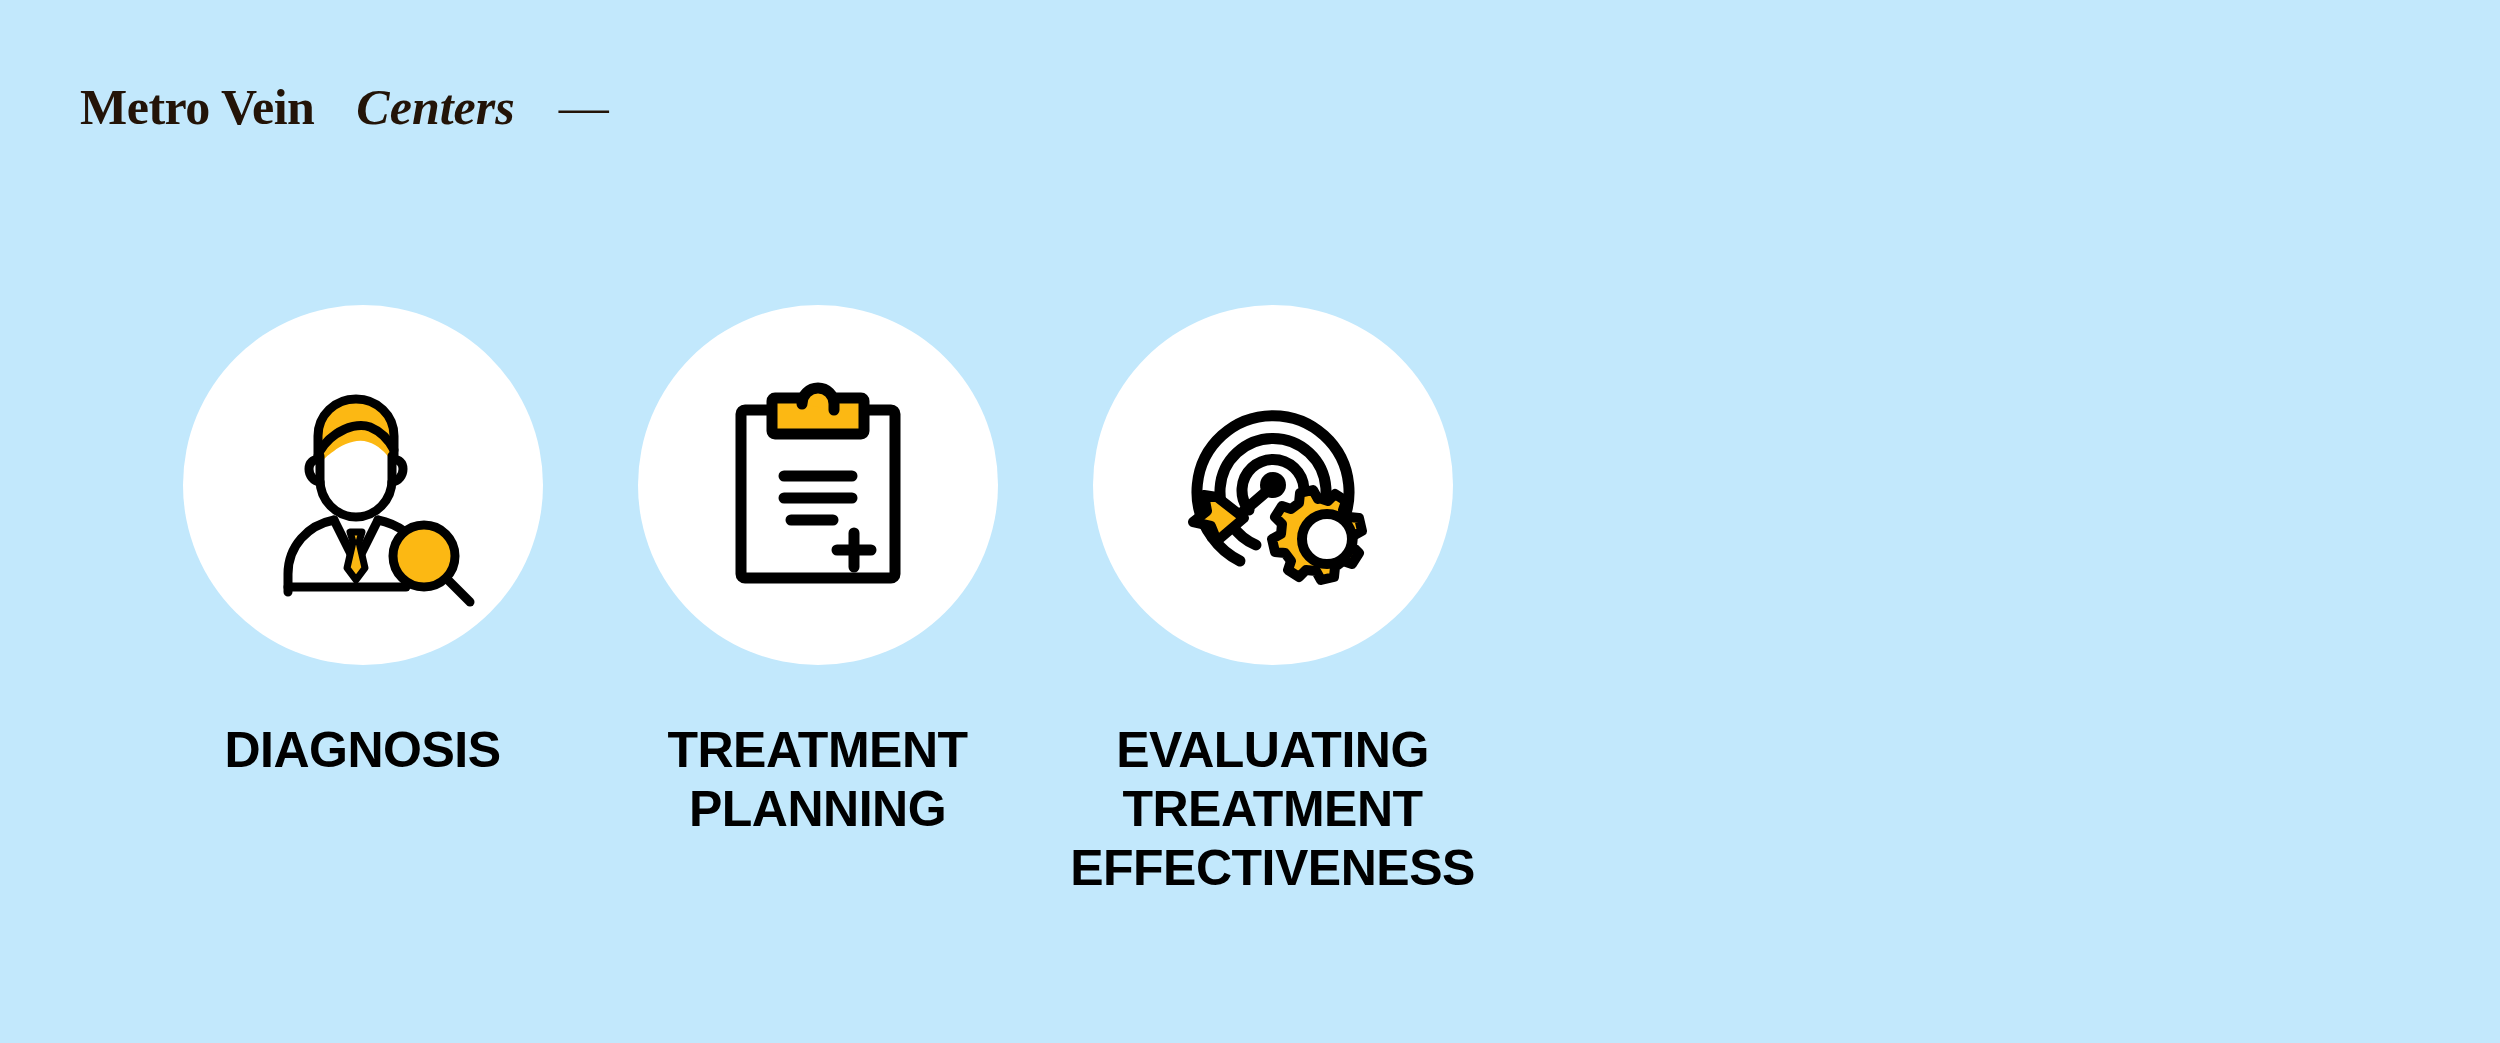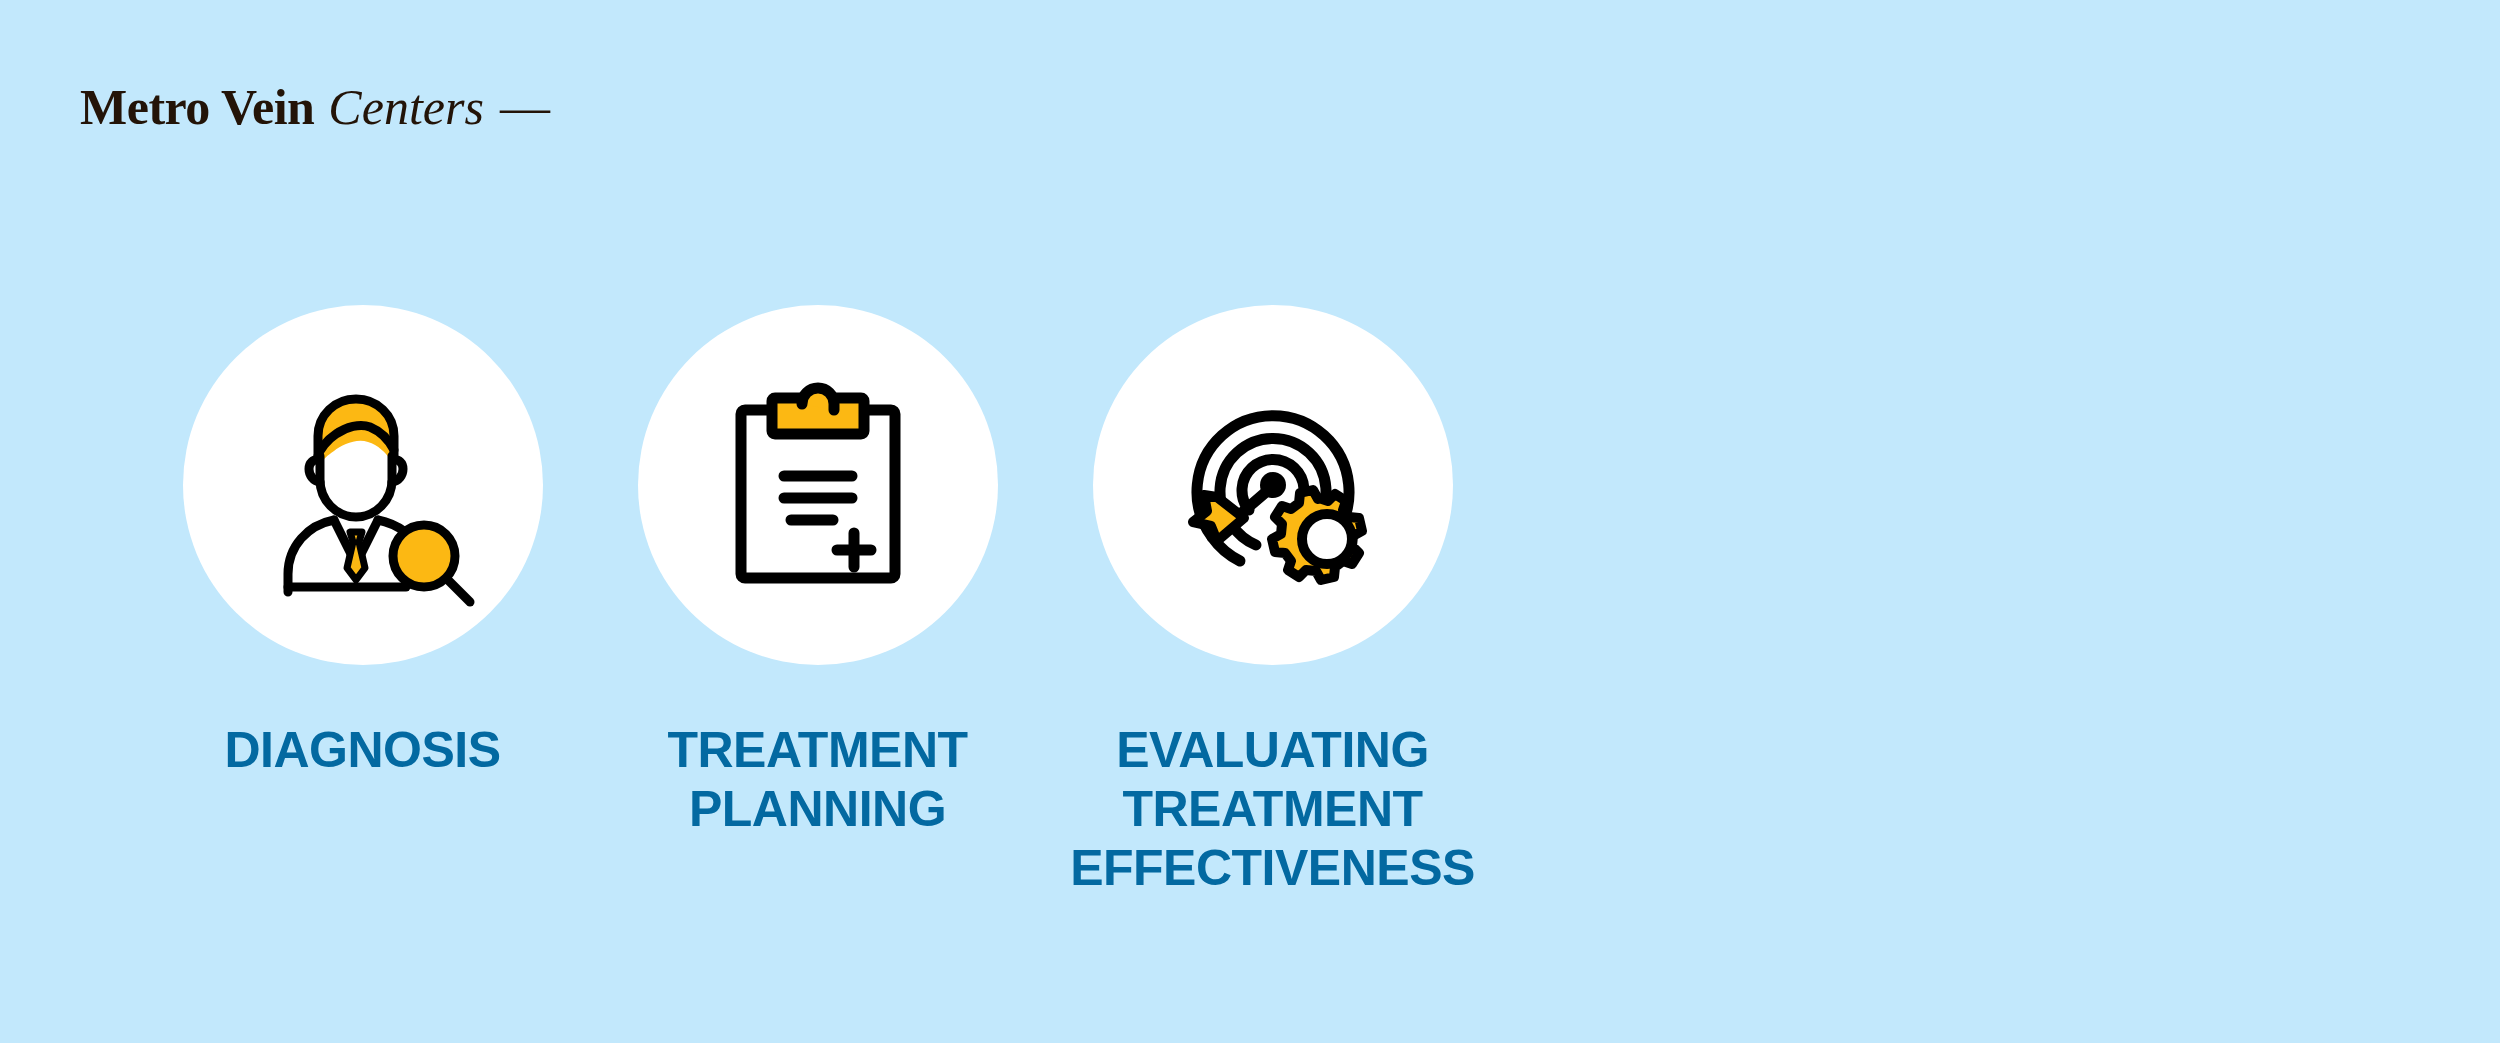--- a/index.html
+++ b/index.html
@@ -19,29 +19,30 @@
   .brand {
     position: absolute;
     left: 80px;
     top: 82px;
     display: flex;
     align-items: baseline;
     white-space: nowrap;
     font-family: "Liberation Serif", "DejaVu Serif", serif;
     color: #231408;
     line-height: 1;
+    gap: 28px;
   }
   .brand-strong {
     font-weight: 700;
     font-size: 50px;
     letter-spacing: -0.5px;
   }
   .brand-italic {
     font-style: italic;
-    font-weight: 400;
+    font-weight: 700;
     font-size: 50px;
     margin-left: 14px;
     letter-spacing: 0px;
   }
   .brand-dash {
     font-weight: 400;
     font-size: 50px;
     margin-left: 16px;
   }
 
@@ -77,21 +78,21 @@
     display: block;
   }
   .step-label {
     margin-top: 56px;
     text-align: center;
     font-family: "Liberation Sans", sans-serif;
     font-weight: 700;
     font-size: 50px;
     line-height: 1.18;
     letter-spacing: -0.5px;
-    color: #0369a1;
+    color: #000000;
     white-space: pre-line;
   }
 </style>
 </head>
 <body>
 
 <div class="brand">
   <span class="brand-strong">Metro Vein</span>
   <span class="brand-italic">Centers</span>
   <span class="brand-dash">—</span>

